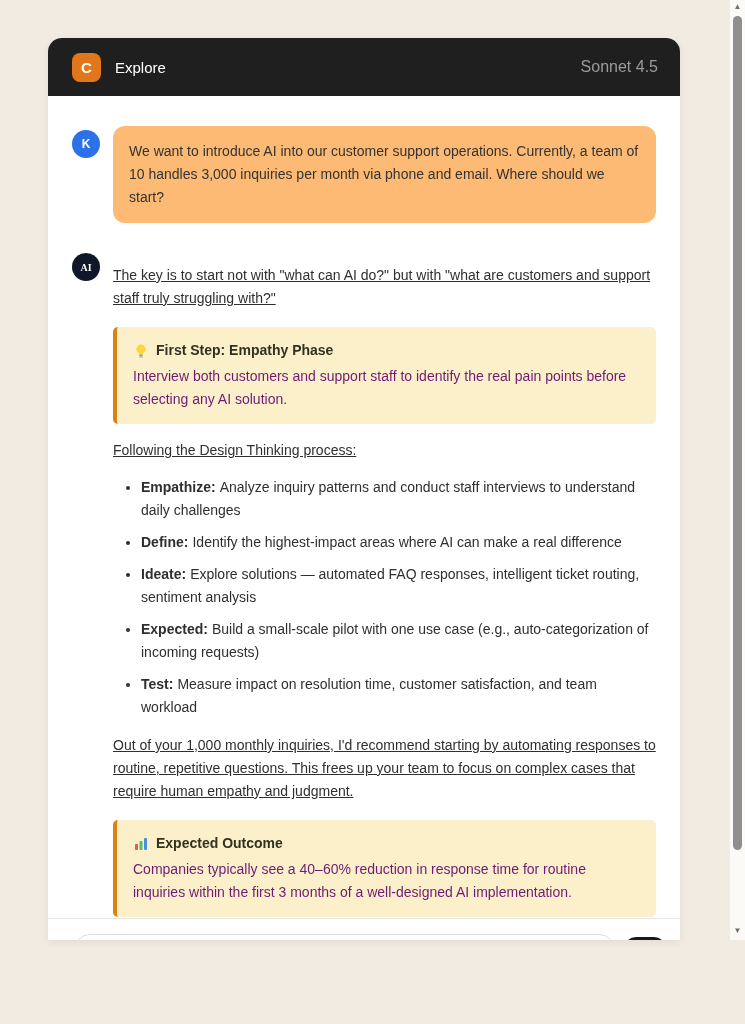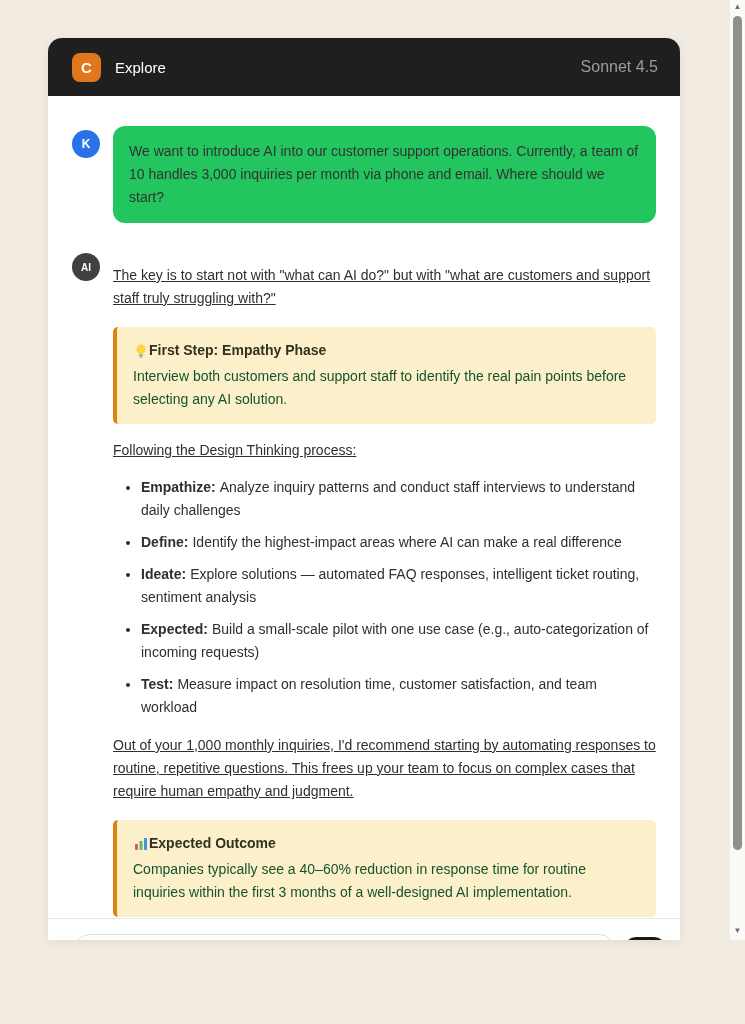--- a/index.html
+++ b/index.html
@@ -61,45 +61,45 @@
   .msg-row { display: flex; align-items: flex-start; }
   .msg-row.user { margin-bottom: 26px; }
 
   .avatar {
     width: 28px; height: 28px; border-radius: 50%;
     color: #ffffff; font-weight: bold;
     display: flex; align-items: center; justify-content: center;
     flex: 0 0 auto; margin-top: 4px;
   }
   .avatar.k  { background: #2b72e8; font-size: 12px; }
-  .avatar.ai { background: #404040; font-size: 10px; }
+  .avatar.ai { background: #0f172a; font-size: 10px; font-family: Liberation Serif, serif; }
 
   .bubble {
     margin-left: 13px;
-    background: #22c55e;
+    background: #fdba74;
     border-radius: 12px;
     padding: 14px 16px;
     font-size: 14px; line-height: 23px; color: #333333;
     flex: 1;
   }
 
   .ai-content { margin-left: 13px; flex: 1; color: #2f2f2f; font-size: 14px; }
   .ai-heading { font-weight: bold; font-size: 14.5px; color: #222222; margin-top: 8px; line-height: 22px; }
   .ai-content p { line-height: 23px; margin-top: 15px; text-decoration: underline; }
 
   .callout {
     margin-top: 17px;
     background: #fbf0c9;
     border-left: 4px solid #dd820e;
     border-radius: 5px;
     padding: 12px 16px 13px 16px;
     line-height: 23px;
   }
-  .callout-title { font-weight: bold; color: #32301f; display: flex; align-items: center; }
-  .callout-body { color: #14532d; margin-top: 3px; }
+  .callout-title { font-weight: bold; color: #32301f; display: flex; align-items: center; gap: 7px; }
+  .callout-body { color: #701a75; margin-top: 3px; }
   .callout-icon { display: inline-flex; width: 16px; height: 16px; flex: 0 0 auto; }
   .callout-icon svg { width: 16px; height: 16px; }
 
   ul.process-list { margin: 14px 0 0 0; padding-left: 28px; list-style: disc; }
   ul.process-list li { line-height: 23px; margin-bottom: 9px; }
   .li-term { font-weight: bold; margin-right: 4px; }
 
   
   .composer {
     position: absolute; left: 0; right: 0; top: 880px;

